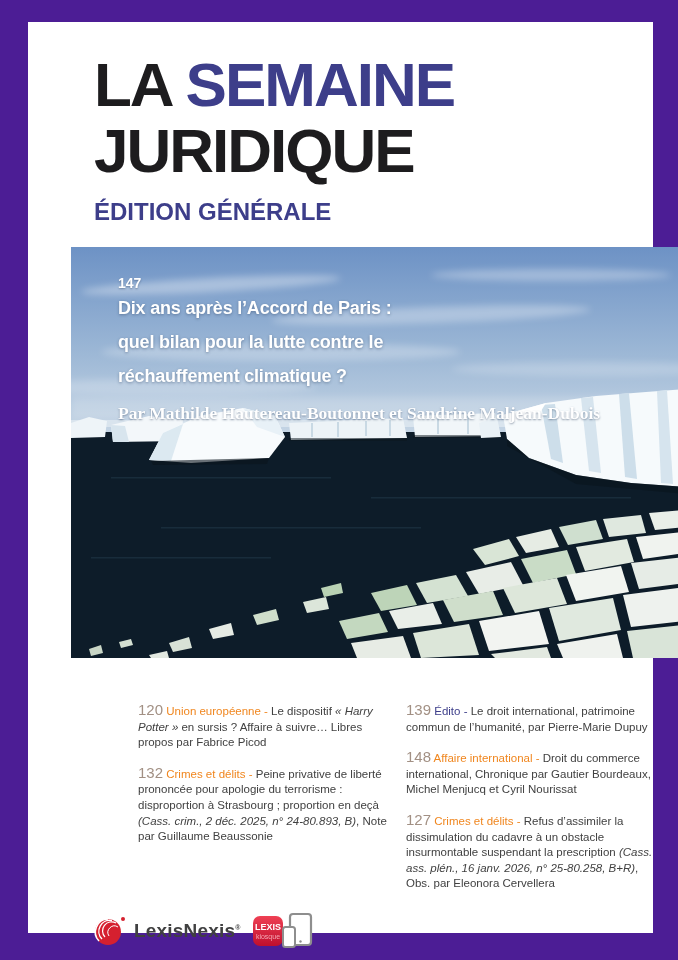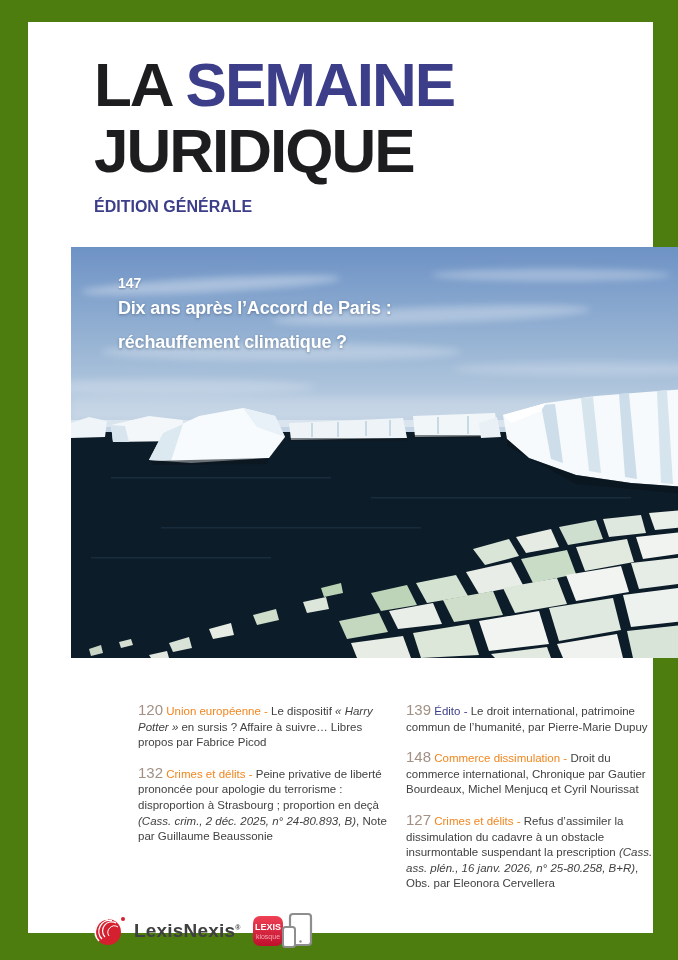--- a/index.html
+++ b/index.html
@@ -1,24 +1,24 @@
 <!DOCTYPE html>
 <html><head>
 <meta charset="utf-8">
 <style>
   html,body{margin:0;padding:0;}
-  .page{position:relative;width:678px;height:960px;background:#4d7c0f;overflow:hidden;
+  .page{position:relative;width:678px;height:960px;background:#4c1d95;overflow:hidden;
         font-family:"Liberation Sans",sans-serif;}
   .inner{position:absolute;left:28px;top:22px;width:625px;height:911px;background:#ffffff;}
 
   
   .masthead{position:absolute;left:66px;top:30px;}
   .title-line{font-weight:bold;font-size:62px;line-height:66px;letter-spacing:-2px;color:#1d1c1e;white-space:nowrap;}
   .blue{color:#3d3e8a;}
-  .edition{position:absolute;left:66px;top:176px;font-weight:bold;font-size:16px;color:#3d3e8a;letter-spacing:0px;}
+  .edition{position:absolute;left:66px;top:176px;font-weight:bold;font-size:24px;color:#3d3e8a;letter-spacing:0px;}
   .dateline{position:absolute;left:66px;top:221px;white-space:nowrap;}
   .date-txt{font-weight:bold;font-size:12px;color:#2c2c2e;letter-spacing:.3px;}
   .issn{font-size:7.5px;color:#8b8b8b;margin-left:16px;}
 
   
   .photo{position:absolute;left:63px;top:247px;width:615px;height:431px;overflow:hidden;margin-left:8px;}
   .photo svg{position:absolute;left:0;top:0;}
   .overlay{position:absolute;left:47px;top:28px;color:#ffffff;}
   .art-num{font-weight:bold;font-size:14px;text-shadow:0 1px 2px rgba(40,60,90,.45);}
   .headline{font-weight:bold;font-size:18px;line-height:34px;letter-spacing:-.2px;
@@ -73,21 +73,21 @@
     </div>
 
     <div class="toc-col toc-right">
       <p class="toc-item">
         <span class="num">139</span>
         <span class="cat cat-blue">Édito -</span>
         <span>Le droit international, patrimoine commun de l’humanité, par Pierre-Marie Dupuy</span>
       </p>
       <p class="toc-item">
         <span class="num">148</span>
-        <span class="cat">Commerce dissimulation -</span>
+        <span class="cat">Affaire international -</span>
         <span>Droit du commerce international, Chronique par Gautier Bourdeaux, Michel Menjucq et Cyril Nourissat</span>
       </p>
       <p class="toc-item">
         <span class="num">127</span>
         <span class="cat">Crimes et délits -</span>
         <span>Refus d’assimiler la dissimulation du cadavre à un obstacle insurmontable suspendant la prescription </span><span class="it">(Cass. ass. plén., 16 janv. 2026, n° 25-80.258, B+R)</span><span>, Obs. par Eleonora Cervellera</span>
       </p>
     </div>
 
     <div class="brand">
@@ -219,17 +219,19 @@
         <polygon points="96,404 78,408 80,411 98,411" fill="#e2e8e0"></polygon>
         <polygon points="30,398 18,402 20,409 32,406" fill="#c9d6c6"></polygon>
         <polygon points="60,392 48,395 50,401 62,398" fill="#d4dfd1"></polygon>
       </g>
     </svg>
 
     <div class="overlay">
       <div class="art-num">147</div>
       <div class="headline">
         <div>Dix ans après l’Accord de Paris :</div>
+        <div>quel bilan pour la lutte contre le</div>
         <div>réchauffement climatique ?</div>
       </div>
+      <div class="byline">Par Mathilde Hautereau-Boutonnet et Sandrine Maljean-Dubois</div>
     </div>
   </div>
 </div>
 
 </body></html>

